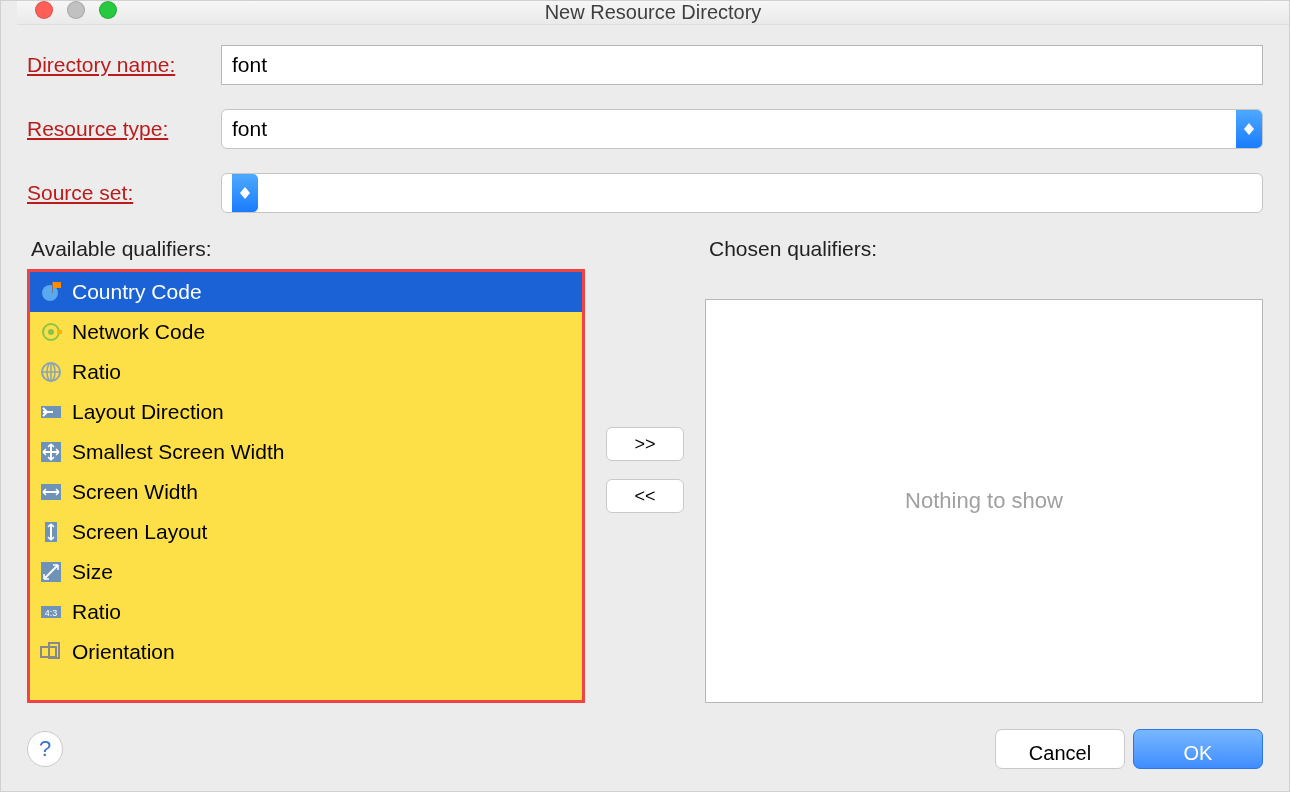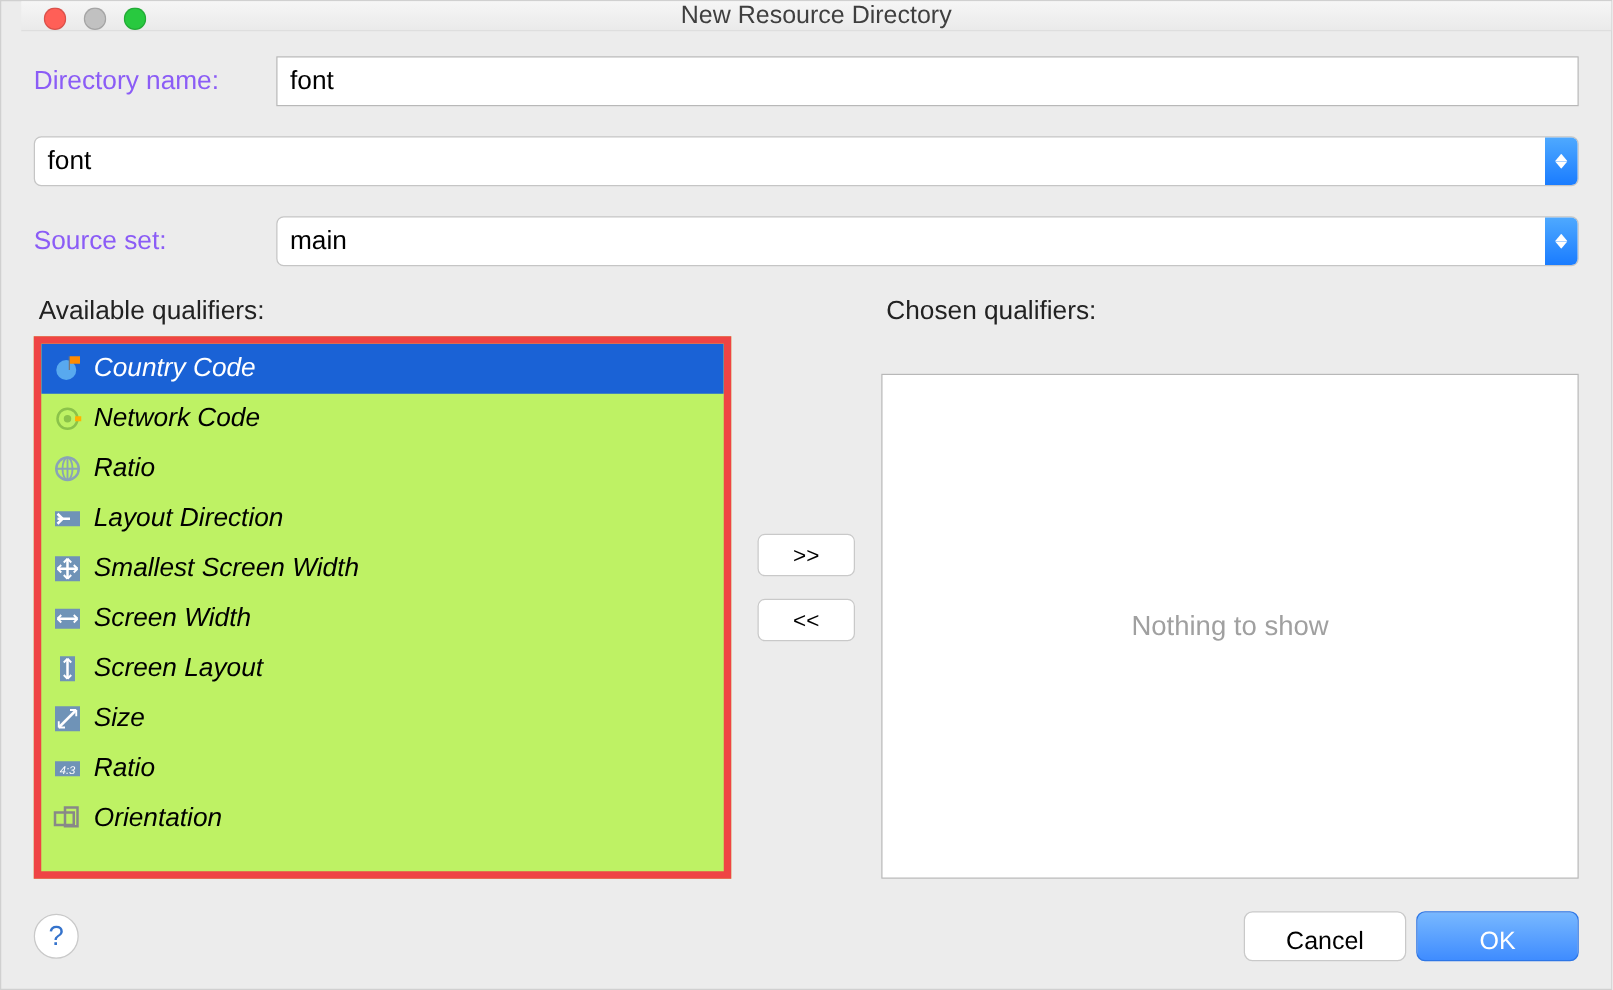--- a/index.html
+++ b/index.html
@@ -16,21 +16,21 @@
       width: 100%;
       height: 100%;
       background: #ececec;
       border: 1px solid #d0d0d0;
       display: flex;
       flex-direction: column;
     }
     .titlebar {
       height: 46px;
       display: flex;
-      align-items: flex-end;
+      align-items: flex-start;
       position: relative;
       border-bottom: 1px solid #dedede;
       background: linear-gradient(#f6f6f6,#eaeaea);
       margin-left: 16px;
     }
     .traffic-lights {
       display: flex;
       gap: 14px;
       position: absolute;
       left: 18px;
@@ -52,21 +52,22 @@
       flex-direction: column;
     }
     .form-row {
       display: flex;
       align-items: center;
       margin-bottom: 24px;
     }
     .form-label {
       width: 194px;
       font-size: 21px;
-      color: #8b5cf6;
+      color: #b91c1c;
+      text-decoration: underline;
     }
     .text-input {
       flex: 1;
       height: 40px;
       border: 1px solid #b8b8b8;
       background: #fff;
       font-size: 21px;
       padding: 0 10px;
       outline: none;
     }
@@ -105,25 +106,24 @@
     }
     .qual-col { display:flex; flex-direction:column; flex:1; }
     .qual-label {
       font-size: 21px;
       margin-bottom: 8px;
       padding-left: 4px;
       color: #222;
     }
     .listbox {
       flex: 1;
-      background: #bef264;
-      border: 6px solid #ef4444;
+      background: #fde047;
+      border: 3px solid #ef4444;
       overflow: auto;
       min-height: 404px;
-      font-style: italic;
     }
     .list-item {
       display: flex;
       align-items: center;
       height: 40px;
       padding: 0 8px;
       font-size: 21px;
       gap: 8px;
       cursor: default;
     }
@@ -213,36 +213,36 @@
     </div>
     <div class="title">New Resource Directory</div>
   </div>
 
   <div class="content">
     <div class="form-row">
       <div class="form-label">Directory name:</div>
       <input class="text-input" type="text" value="font" style="">
     </div>
     <div class="form-row">
+      <div class="form-label">Resource type:</div>
       <div class="select-wrap">
         <div class="select-value">font</div>
         <div class="select-stepper">
           <svg width="10" height="6" viewBox="0 0 10 6">
               <path d="M0 6 L5 0 L10 6 Z" fill="#fff"></path>
             </svg>
           <svg width="10" height="6" viewBox="0 0 10 6">
               <path d="M0 0 L5 6 L10 0 Z" fill="#fff"></path>
             </svg>
         </div>
       </div>
     </div>
     <div class="form-row">
       <div class="form-label">Source set:</div>
       <div class="select-wrap">
-        <div class="select-value">main</div>
         <div class="select-stepper">
           <svg width="10" height="6" viewBox="0 0 10 6">
               <path d="M0 6 L5 0 L10 6 Z" fill="#fff"></path>
             </svg>
           <svg width="10" height="6" viewBox="0 0 10 6">
               <path d="M0 0 L5 6 L10 0 Z" fill="#fff"></path>
             </svg>
         </div>
       </div>
     </div>

